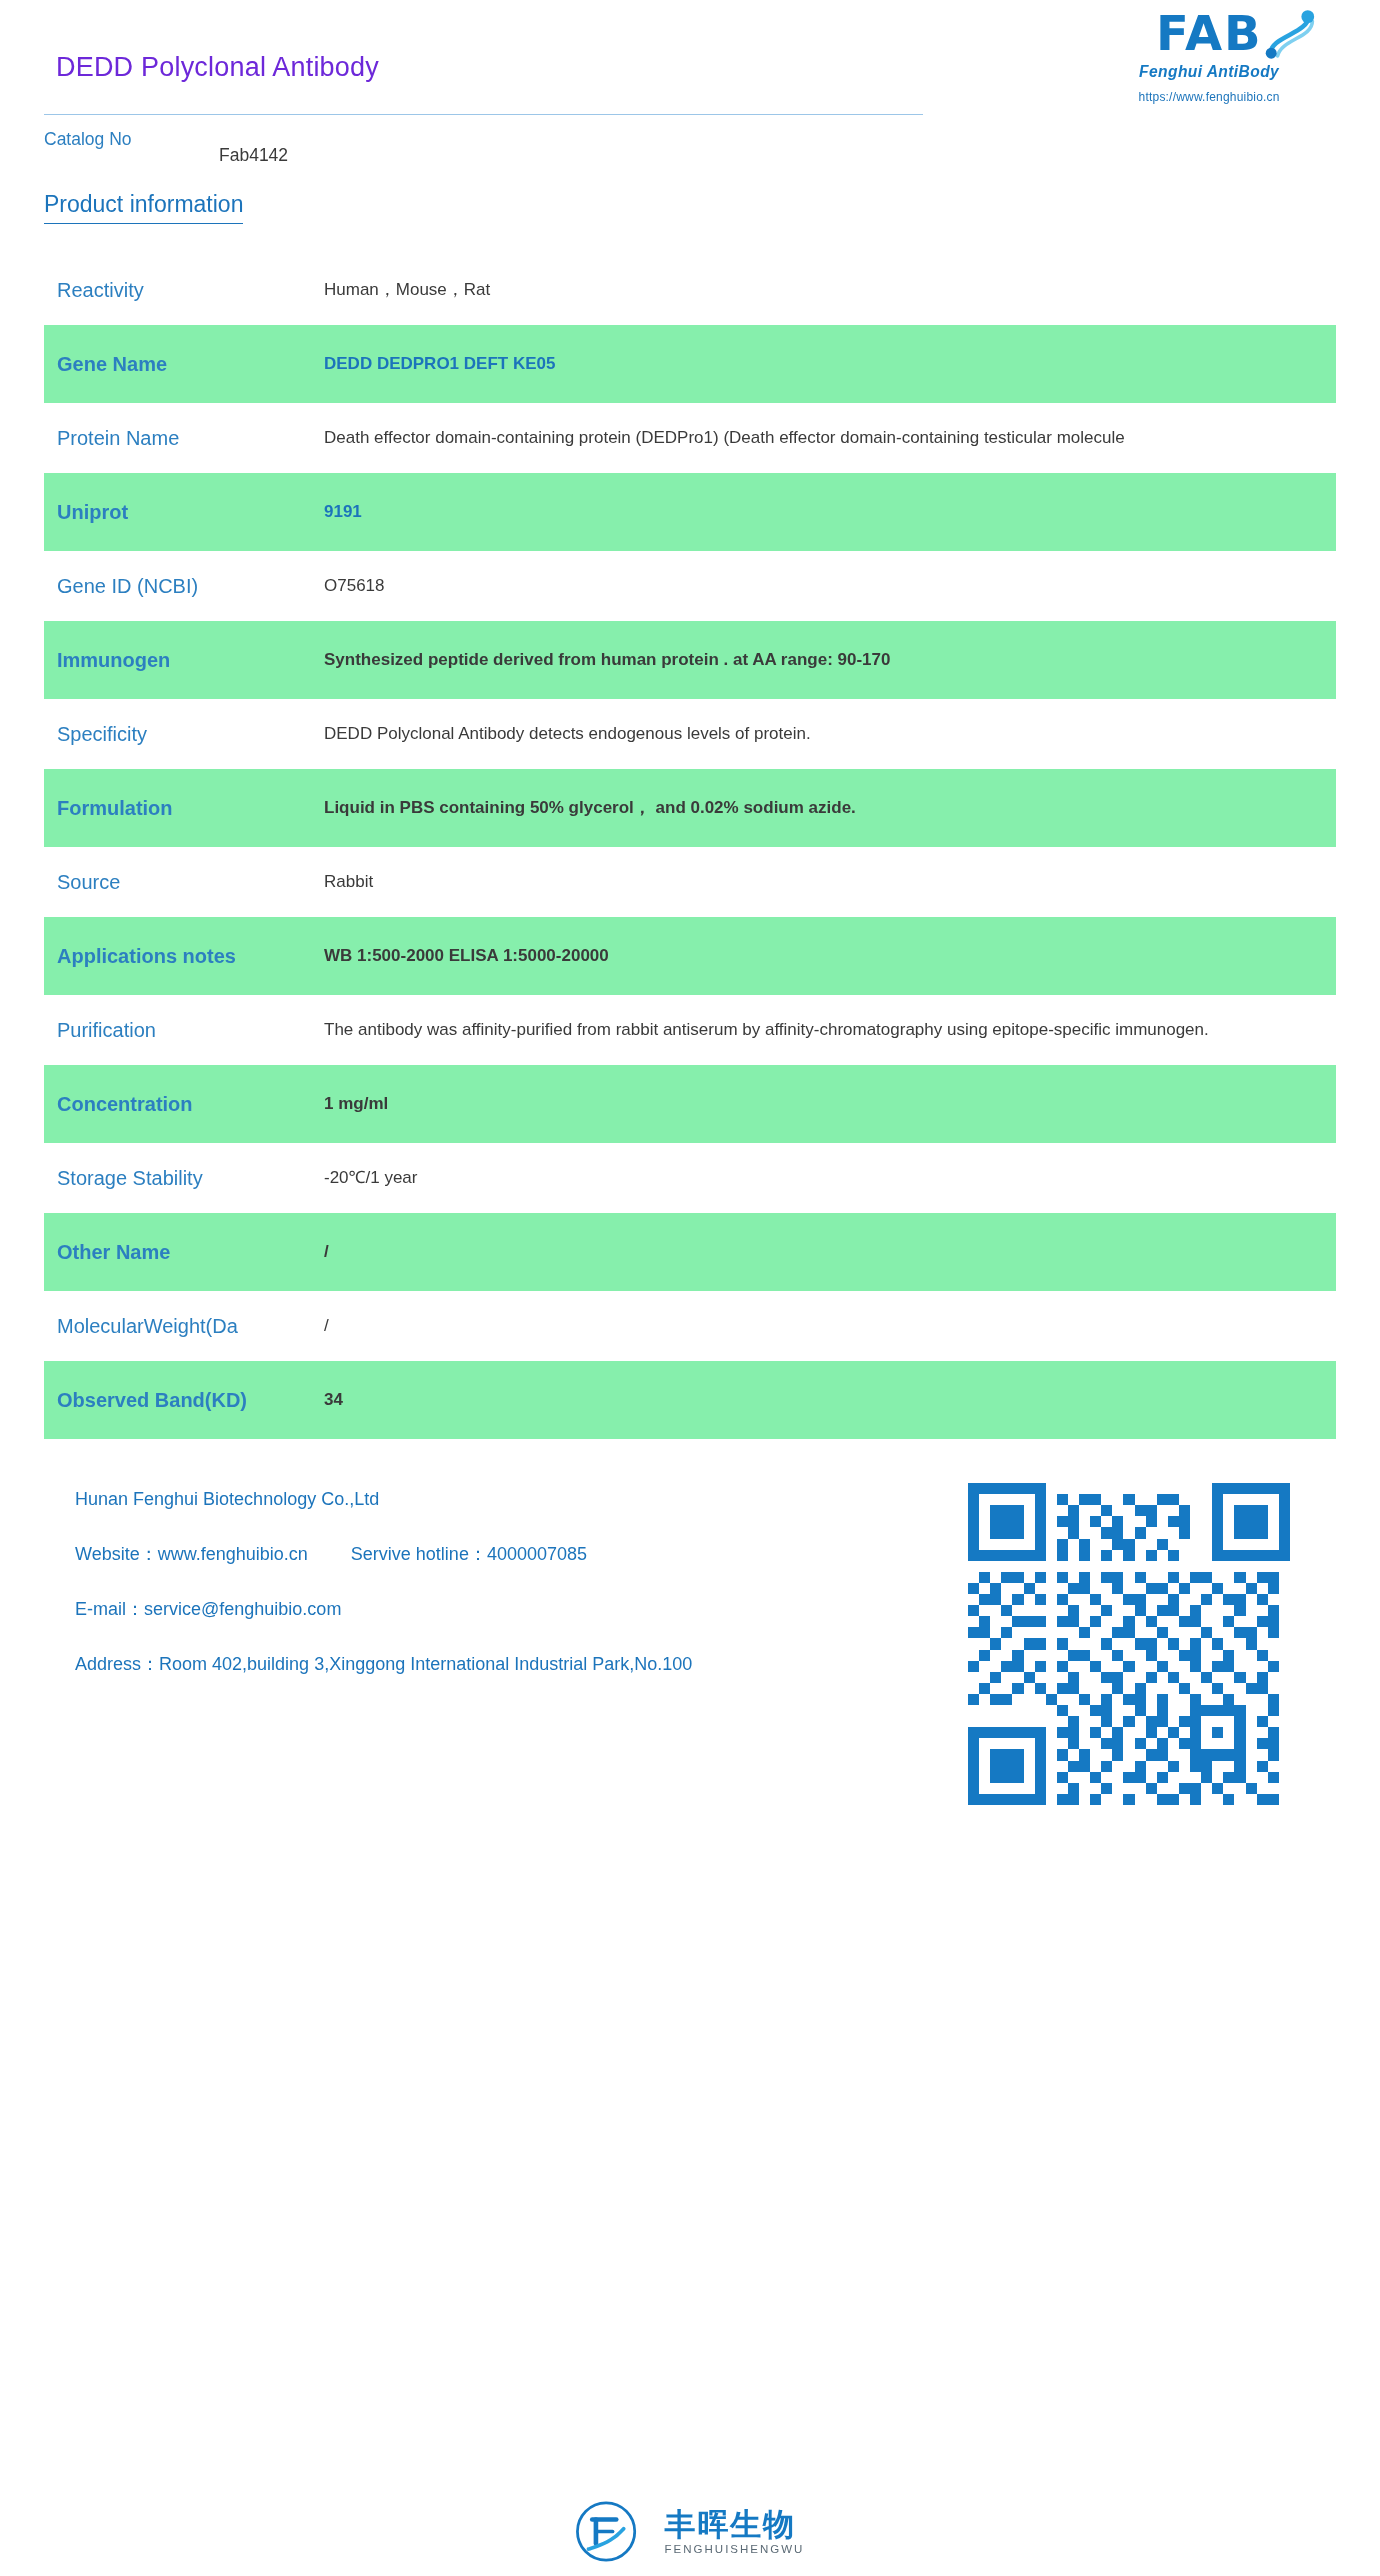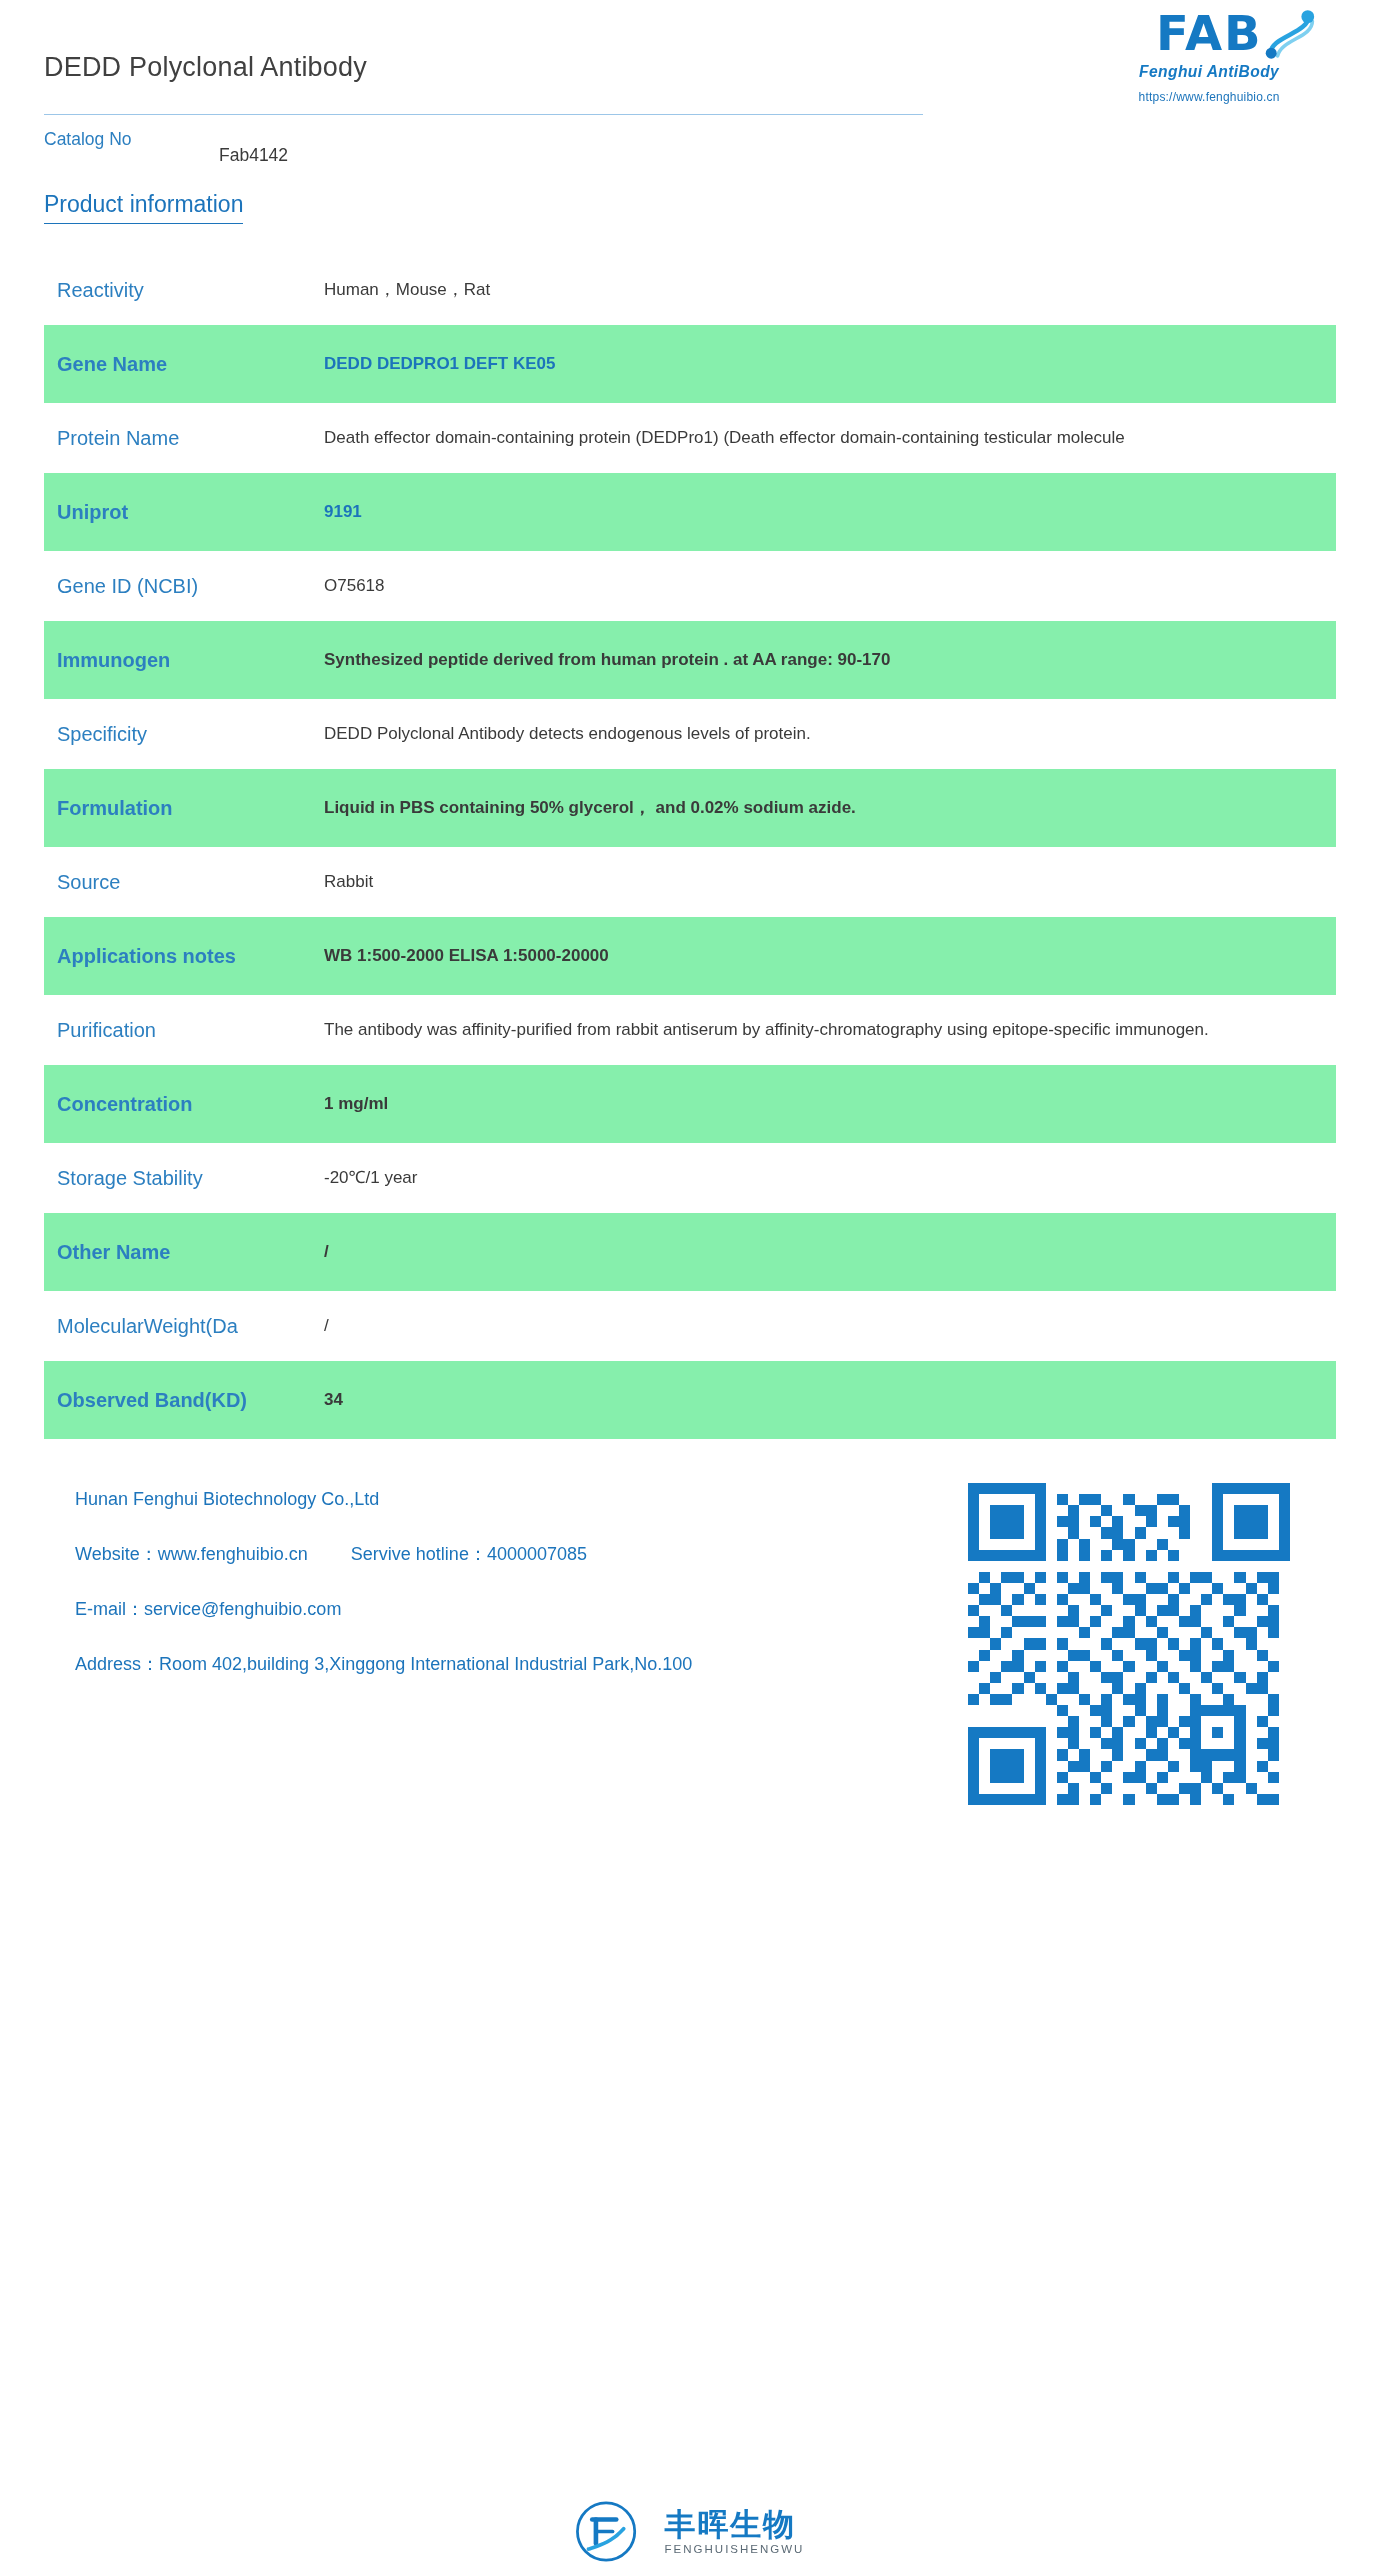--- a/index.html
+++ b/index.html
@@ -23,24 +23,24 @@
     padding: 0 44px;
   }
 
   
   .header {
     position: relative;
     height: 129px;
   }
   .doc-title {
     position: absolute;
-    left: 0;
+    left: 12px;
     top: 52px;
     font-size: 27px;
-    color: #404040;
+    color: #6d28d9;
     letter-spacing: 0.2px;
     font-weight: 400;
     white-space: nowrap;
   }
   .title-rule {
     position: absolute;
     left: 0;
     top: 114px;
     width: 879px;
     height: 0.9px;

